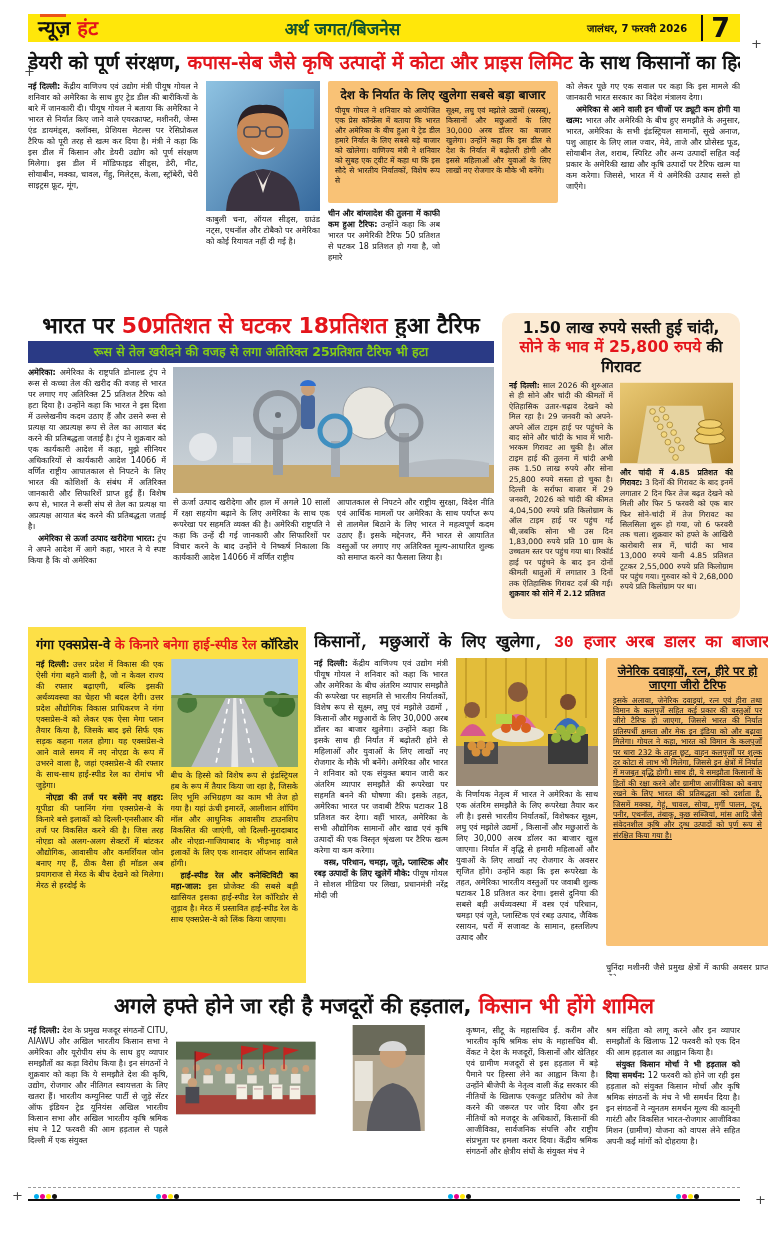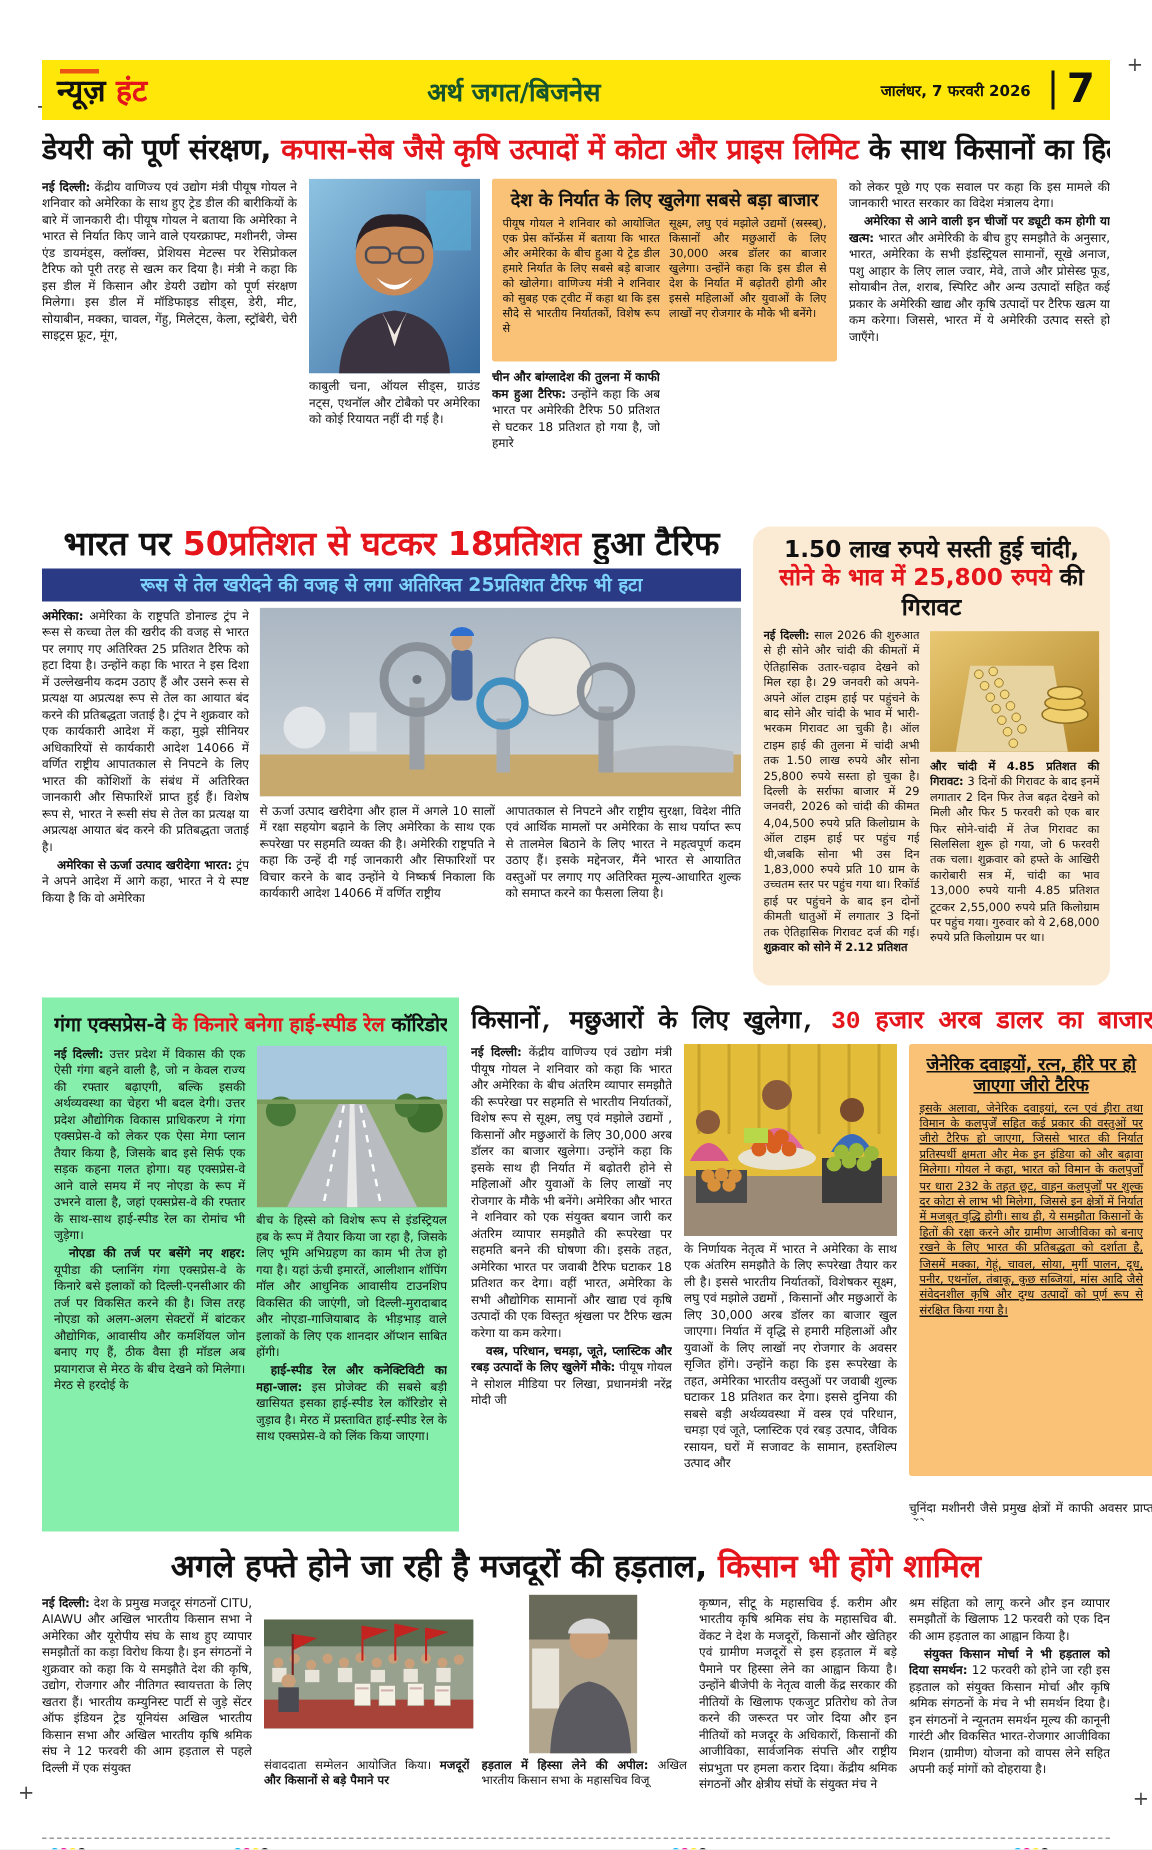--- a/index.html
+++ b/index.html
@@ -9,21 +9,21 @@
   .inner { position:relative; width:712px; margin:0 auto; }
 
   
   .reg-plus { position:absolute; color:#444; font-size:13px; font-weight:400; }
   .reg-tl { left:24px; top:64px; }
   .reg-tr { right:6px; top:36px; }
   .reg-br { right:2px; bottom:26px; }
   .reg-bl { left:12px; bottom:30px; }
 
   
-  .masthead { margin-top:40px; height:40px; background:#FFE70A; display:flex; align-items:center; padding:0 10px; }
+  .masthead { margin-top:14px; height:28px; background:#FFE70A; display:flex; align-items:center; padding:0 10px; }
   .logo { font-size:20px; font-weight:800; letter-spacing:0; line-height:1; position:relative; }
   .logo .lg-b { color:#111; }
   .logo .lg-r { color:#E4151B; }
   .logo::before { content:""; position:absolute; top:-4px; left:2px; width:26px; height:3px; background:#E4151B; opacity:.7; }
   .m-title { flex:1; text-align:center; color:#14532d; font-size:17px; font-weight:800; }
   .m-date { font-size:10px; font-weight:700; margin-right:14px; white-space:nowrap; }
   .m-pageno { font-size:27px; font-weight:800; border-left:2.5px solid #111; padding-left:8px; line-height:0.95; }
 
   
   .lead-head { text-align:center; font-weight:800; font-size:19px; line-height:1.2; margin:9px 0 7px; white-space:nowrap; overflow:hidden; }
@@ -44,31 +44,31 @@
   .obox-cols { display:grid; grid-template-columns:1fr 1fr; gap:6px; }
   .obox .bd { font-size:7.5px; line-height:10px; }
   .china { display:grid; grid-template-columns:1fr 1fr; gap:6px; margin-top:5px; height:92px; }
 
   
   .ph { display:block; width:100%; }
 
   
   .s2 { display:grid; grid-template-columns:466px 1fr; gap:8px; margin-top:6px; height:306px; }
   .s2-head { font-size:22px; font-weight:800; text-align:center; white-space:nowrap; overflow:hidden; line-height:1.15; }
-  .strap { background:#2A3A85; color:#7dd3fc; font-weight:700; font-size:12.5px; text-align:center; padding:2px 0 3px; margin:3px 0 4px; white-space:nowrap; overflow:hidden; }
+  .strap { background:#2A3A85; color:#84cc16; font-weight:700; font-size:12.5px; text-align:center; padding:2px 0 3px; margin:3px 0 4px; white-space:nowrap; overflow:hidden; }
   .s2-body { display:grid; grid-template-columns:138px 1fr; gap:7px; height:248px; }
   .s2-right-lower { display:grid; grid-template-columns:1fr 1fr; gap:7px; margin-top:4px; }
   .silver { background:#FCEBD4; padding:6px 7px; overflow:hidden;border-radius:12px; }
   .silver-head { font-size:15.5px; font-weight:800; text-align:center; line-height:1.25; margin-bottom:4px; }
   .silver-body { display:grid; grid-template-columns:104px 1fr; gap:7px; height:244px; }
   .silver .bd { font-size:7.6px; line-height:10.4px; }
 
   
   .s3 { display:grid; grid-template-columns:278px 1fr; gap:8px; margin-top:8px; height:356px; }
-  .ganga { background:#86efac; padding:8px 8px 6px; overflow:hidden; }
+  .ganga { background:#fde047; padding:8px 8px 6px; overflow:hidden; }
   .ganga-head { font-size:13px; font-weight:800; text-align:center; white-space:nowrap; overflow:hidden; margin-bottom:6px; }
   .ganga-body { display:grid; grid-template-columns:1fr 1fr; gap:7px; height:308px; }
   .kisan-head { font-size:16.5px; font-weight:800; text-align:center; white-space:nowrap; overflow:hidden; margin:2px 0 6px;font-family:Liberation Mono, monospace; }
   .kisan-body { display:grid; grid-template-columns:134px 142px 1fr; gap:8px; height:318px; }
   .zbox { background:#F9C276; border-radius:2px; padding:6px 7px; overflow:hidden; height:288px;text-decoration:underline; }
   .zbox-title { font-weight:800; font-size:11.5px; text-align:center; line-height:1.25; margin-bottom:3px; }
   .zbox .bd { font-size:7.6px; line-height:10.4px; }
   .tail { margin-top:16px;font-family:Liberation Serif, serif; }
 
   
@@ -423,28 +423,20 @@
             </svg>
             <svg class="ph" width="72" height="106" viewBox="0 0 72 106">
               <rect width="72" height="106" fill="#b2a58e"></rect>
               <rect width="72" height="30" fill="#6a6a5a"></rect>
               <rect x="2" y="36" width="18" height="40" fill="#e8e4da"></rect>
               <circle cx="40" cy="30" r="13" fill="#c9a07a"></circle>
               <path d="M26 26 a14 10 0 0 1 28 0 Z" fill="#d8d8d8"></path>
               <path d="M14 106 Q16 62 40 58 Q66 62 68 106 Z" fill="#5a5a60"></path>
             </svg>
           </div>
-          <div class="caption-row">
-            <div class="col bd">
-              <p class="noind"><span>संवाददाता सम्मेलन आयोजित किया।</span> <b>मजदूरों और किसानों से बड़े पैमाने पर</b></p>
-            </div>
-            <div class="col bd">
-              <p class="noind"><b>हड़ताल में हिस्सा लेने की अपील:</b> <span>अखिल भारतीय किसान सभा के महासचिव विजू</span></p>
-            </div>
-          </div>
         </div>
         <div class="col bd">
           <p class="noind"><span>कृष्णन, सीटू के महासचिव ई. करीम और भारतीय कृषि श्रमिक संघ के महासचिव बी. वेंकट ने देश के मजदूरों, किसानों और खेतिहर एवं ग्रामीण मजदूरों से इस हड़ताल में बड़े पैमाने पर हिस्सा लेने का आह्वान किया है। उन्होंने बीजेपी के नेतृत्व वाली केंद्र सरकार की नीतियों के खिलाफ एकजुट प्रतिरोध को तेज करने की जरूरत पर जोर दिया और इन नीतियों को मजदूर के अधिकारों, किसानों की आजीविका, सार्वजनिक संपत्ति और राष्ट्रीय संप्रभुता पर हमला करार दिया। केंद्रीय श्रमिक संगठनों  और क्षेत्रीय संघों के संयुक्त मंच ने</span></p>
         </div>
         <div class="col bd">
           <p class="noind"><span>श्रम संहिता को लागू करने और इन व्यापार समझौतों के खिलाफ 12 फरवरी को एक दिन की आम हड़ताल का आह्वान किया है।</span></p>
           <p><b>संयुक्त किसान मोर्चा ने भी हड़ताल को दिया समर्थन:</b> <span>12 फरवरी को होने जा रही इस हड़ताल को संयुक्त किसान मोर्चा और कृषि श्रमिक संगठनों के मंच ने भी समर्थन दिया है। इन संगठनों ने न्यूनतम समर्थन मूल्य की कानूनी गारंटी और विकसित भारत-रोजगार आजीविका मिशन (ग्रामीण)  योजना को वापस लेने सहित अपनी कई मांगों को दोहराया है।</span></p>
         </div>
       </div>
 

